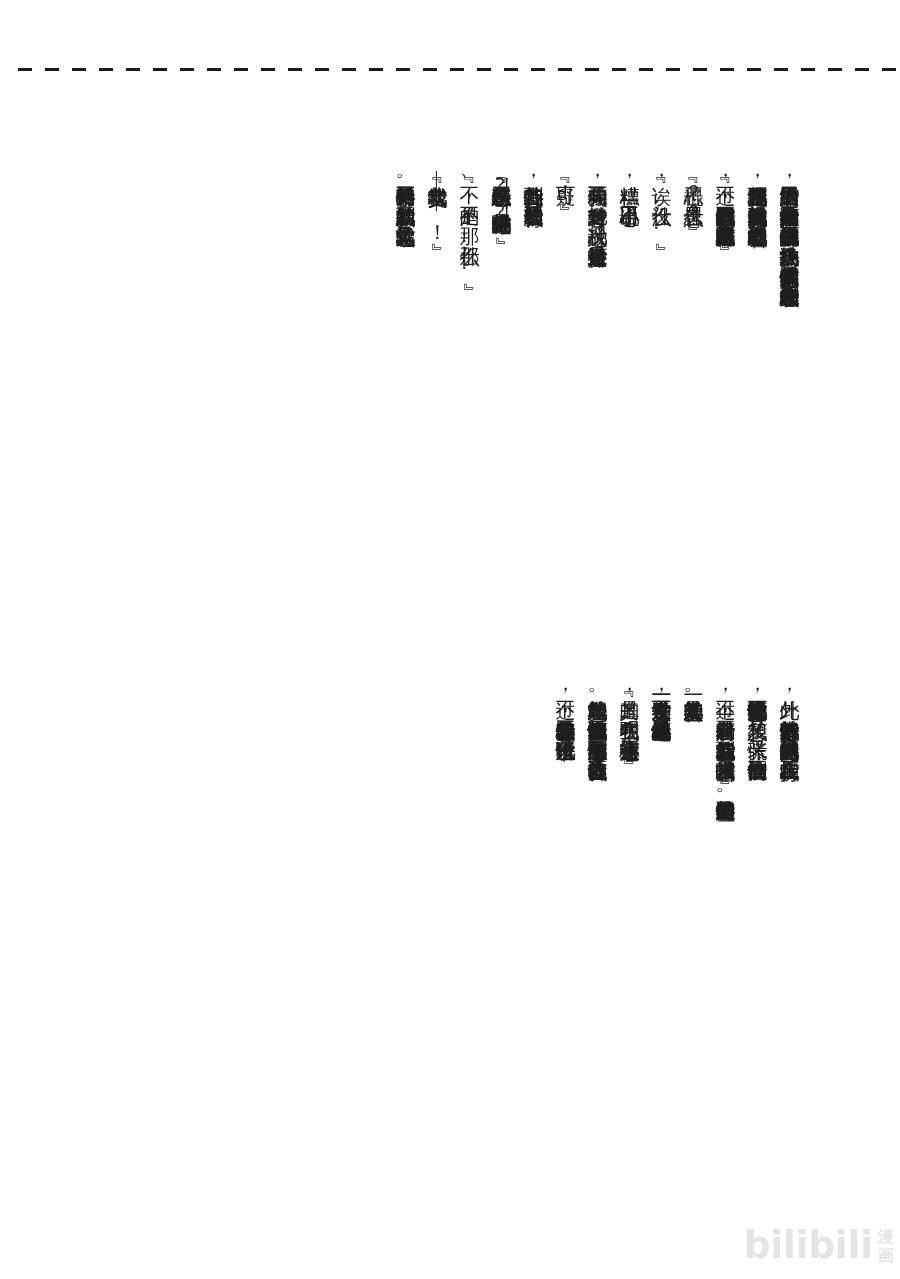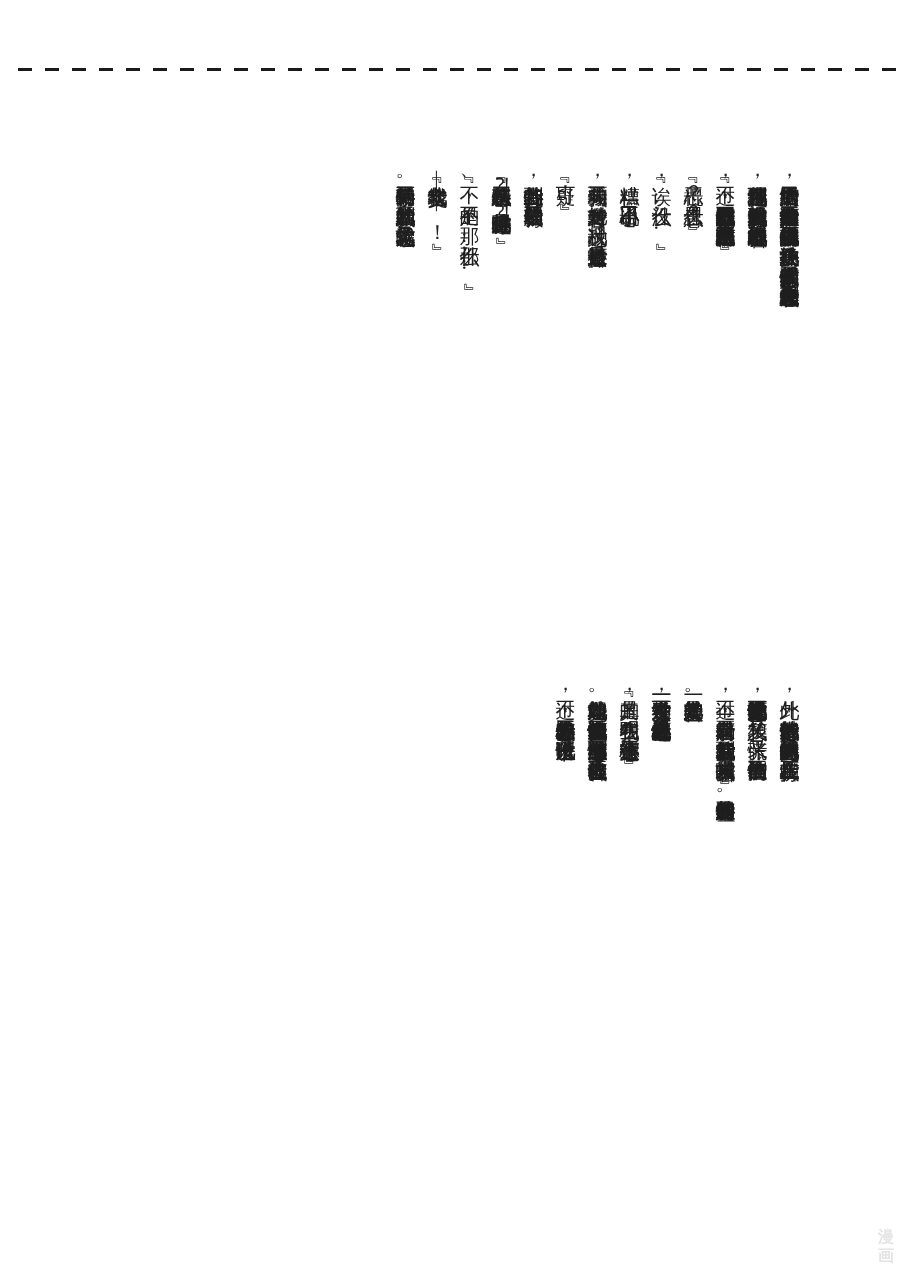--- a/index.html
+++ b/index.html
@@ -101,19 +101,20 @@
     <p>在这种不知是难受还是愉悦的状况下，我又想笑，又慌张，控制不住自己的表情。</p>
     <p>不过，只要稍微向后看一看，就能看到从背后抱着我，嘴里喊着『从实招来！』，自己却羞得满脸通红的莉特。</p>
     <p>她其实是一个爱害羞的人。</p>
     <p>这一举一动实在是过于可爱，我心里的喜悦之情最终还是占了上风。</p>
     <p>『真是的，我明明在生气，雷德还笑得这么开心！』</p>
     <p>她如此向我埋怨道。但我的表情却无论如何也恢复不过来。满溢而出的感情全都写在了脸上，让我收不住自己的笑容。</p>
     <p>不过，莉特的笑容看上去比我开心多了，所以谁也没法说谁吧？</p>
   </section>
 
   <div class="watermark">
+    <span class="wm-logo">bilibili</span>
     <span class="wm-label">
       <span>漫</span>
       <span>画</span>
     </span>
   </div>
 
 </div>
 
 </body></html>

